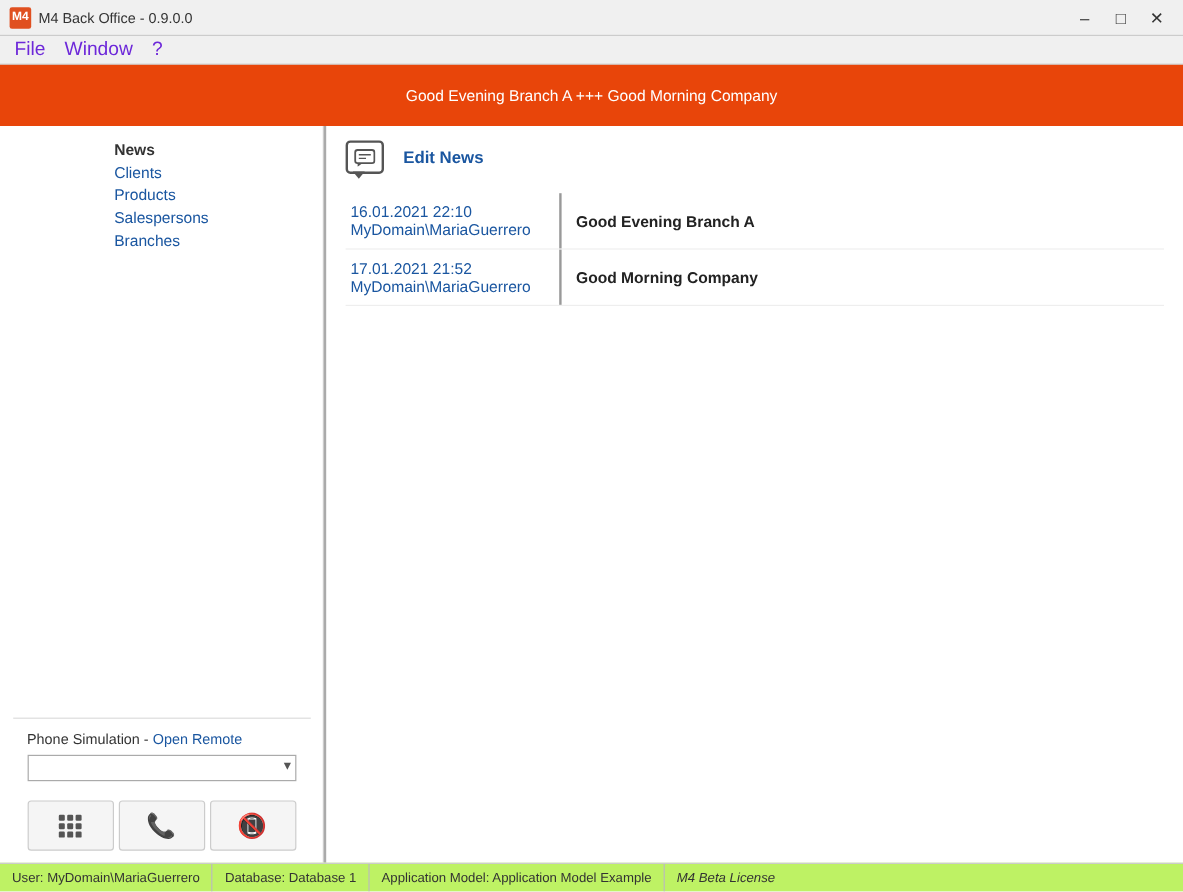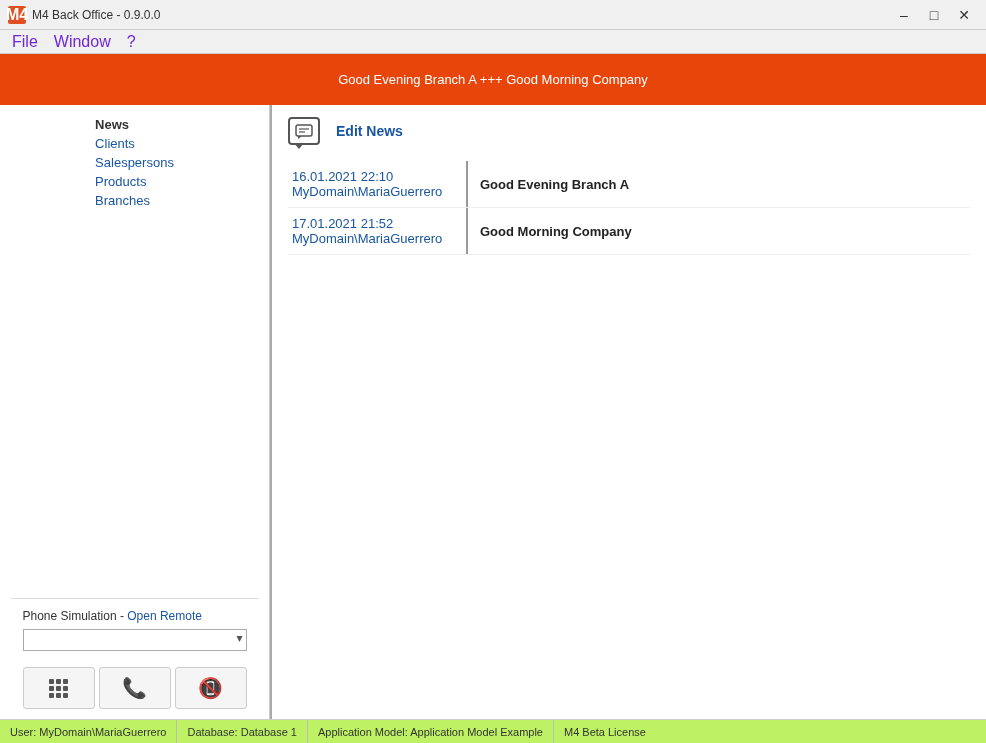--- a/index.html
+++ b/index.html
@@ -33,21 +33,21 @@
     .app-icon {
       width: 18px;
       height: 18px;
       background: #e05020;
       border-radius: 2px;
       display: flex;
       align-items: center;
       justify-content: center;
       color: white;
       font-weight: bold;
-      font-size: 16px;
+      font-size: 10px;
     }
     .title-text {
       font-size: 12px;
       color: #333;
     }
     .title-bar-controls {
       display: flex;
       gap: 2px;
     }
     .title-btn {
@@ -273,21 +273,21 @@
     }
     .status-item {
       padding: 0 10px;
       font-size: 11px;
       color: #333;
       border-right: 1px solid #bbb;
       height: 100%;
       display: flex;
       align-items: center;
     }
-    .status-item:last-child { border-right: none; }
+    .status-item:last-child { border-right: none; font-style: italic; }
 
     
     .dialpad-icon {
       display: grid;
       grid-template-columns: repeat(3, 5px);
       gap: 2px;
     }
     .dialpad-dot {
       width: 5px;
       height: 5px;
@@ -320,22 +320,22 @@
 </div>
 
 <div class="banner">Good Evening Branch A +++ Good Morning Company</div>
 
 <div class="main-content">
 
   <div class="sidebar">
     <div class="nav-section">
       <div class="nav-item active">News</div>
       <div class="nav-item link">Clients</div>
+      <div class="nav-item link">Products</div>
       <div class="nav-item link">Salespersons</div>
-      <div class="nav-item link">Products</div>
       <div class="nav-item link">Branches</div>
     </div>
 
     <div class="phone-section">
       <div class="phone-title">
         <span>Phone Simulation - </span><a>Open Remote</a>
       </div>
       <div class="phone-dropdown-wrapper">
         <select class="phone-dropdown">
           <option value=""></option>

